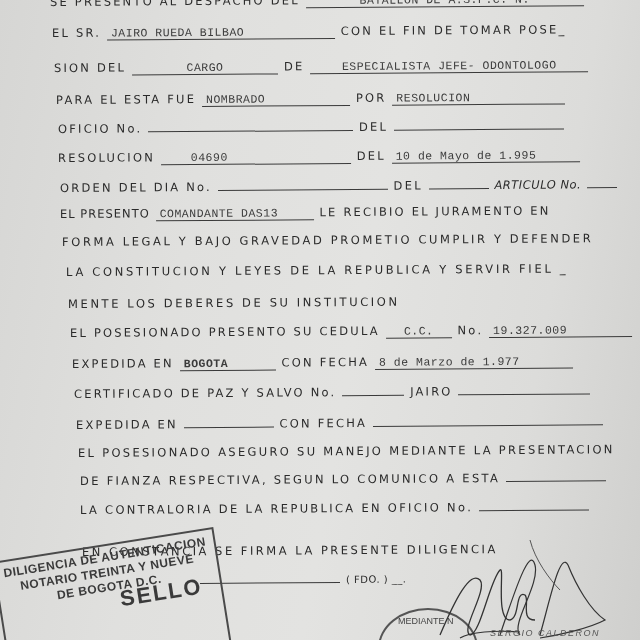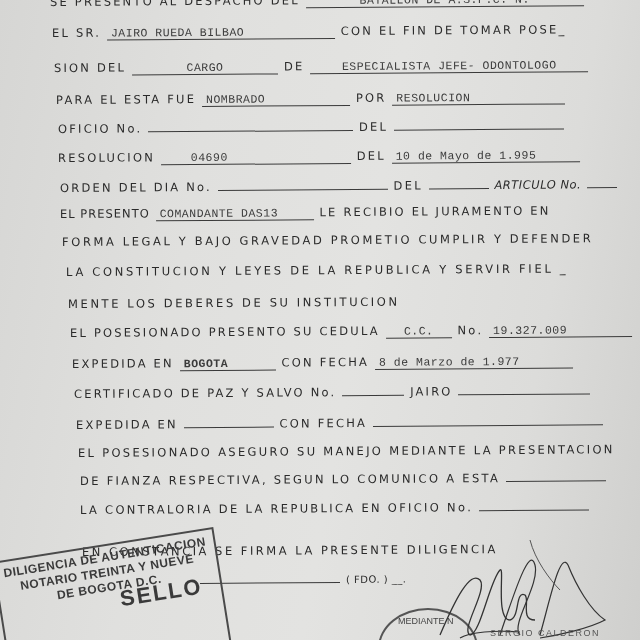--- a/index.html
+++ b/index.html
@@ -31,21 +31,21 @@
   .stamp div { line-height: 15px; }
   .stamp .big { font-size: 22px; letter-spacing: 2px; text-align: right; padding-right: 18px; margin-top: -2px; }
   .seal {
     position: absolute; left: 378px; top: 608px; width: 100px; height: 80px;
     border: 2px solid #555; border-radius: 50%;
     font-size: 9px; color: #444; padding: 6px 0 0 18px; box-sizing: border-box;
     font-family: "Liberation Sans", sans-serif;
   }
   .bottom-right {
     position: absolute; left: 490px; top: 628px; font-size: 9px; letter-spacing: 1.5px;
-    color: #555; font-family: "Liberation Sans", sans-serif;
+    color: #555; font-family: "Liberation Sans", sans-serif; font-style: italic;
   }
   svg.sig { position: absolute; left: 400px; top: 540px; }
 </style>
 </head>
 <body>
 
 <div class="line" style="left:50px; top:-5px;">
   <span class="lbl">SE PRESENTO AL DESPACHO DEL</span>
   <span class="fill" style="width:270px;">BATALLON DE A.S.P.C. N.</span>
 </div>

